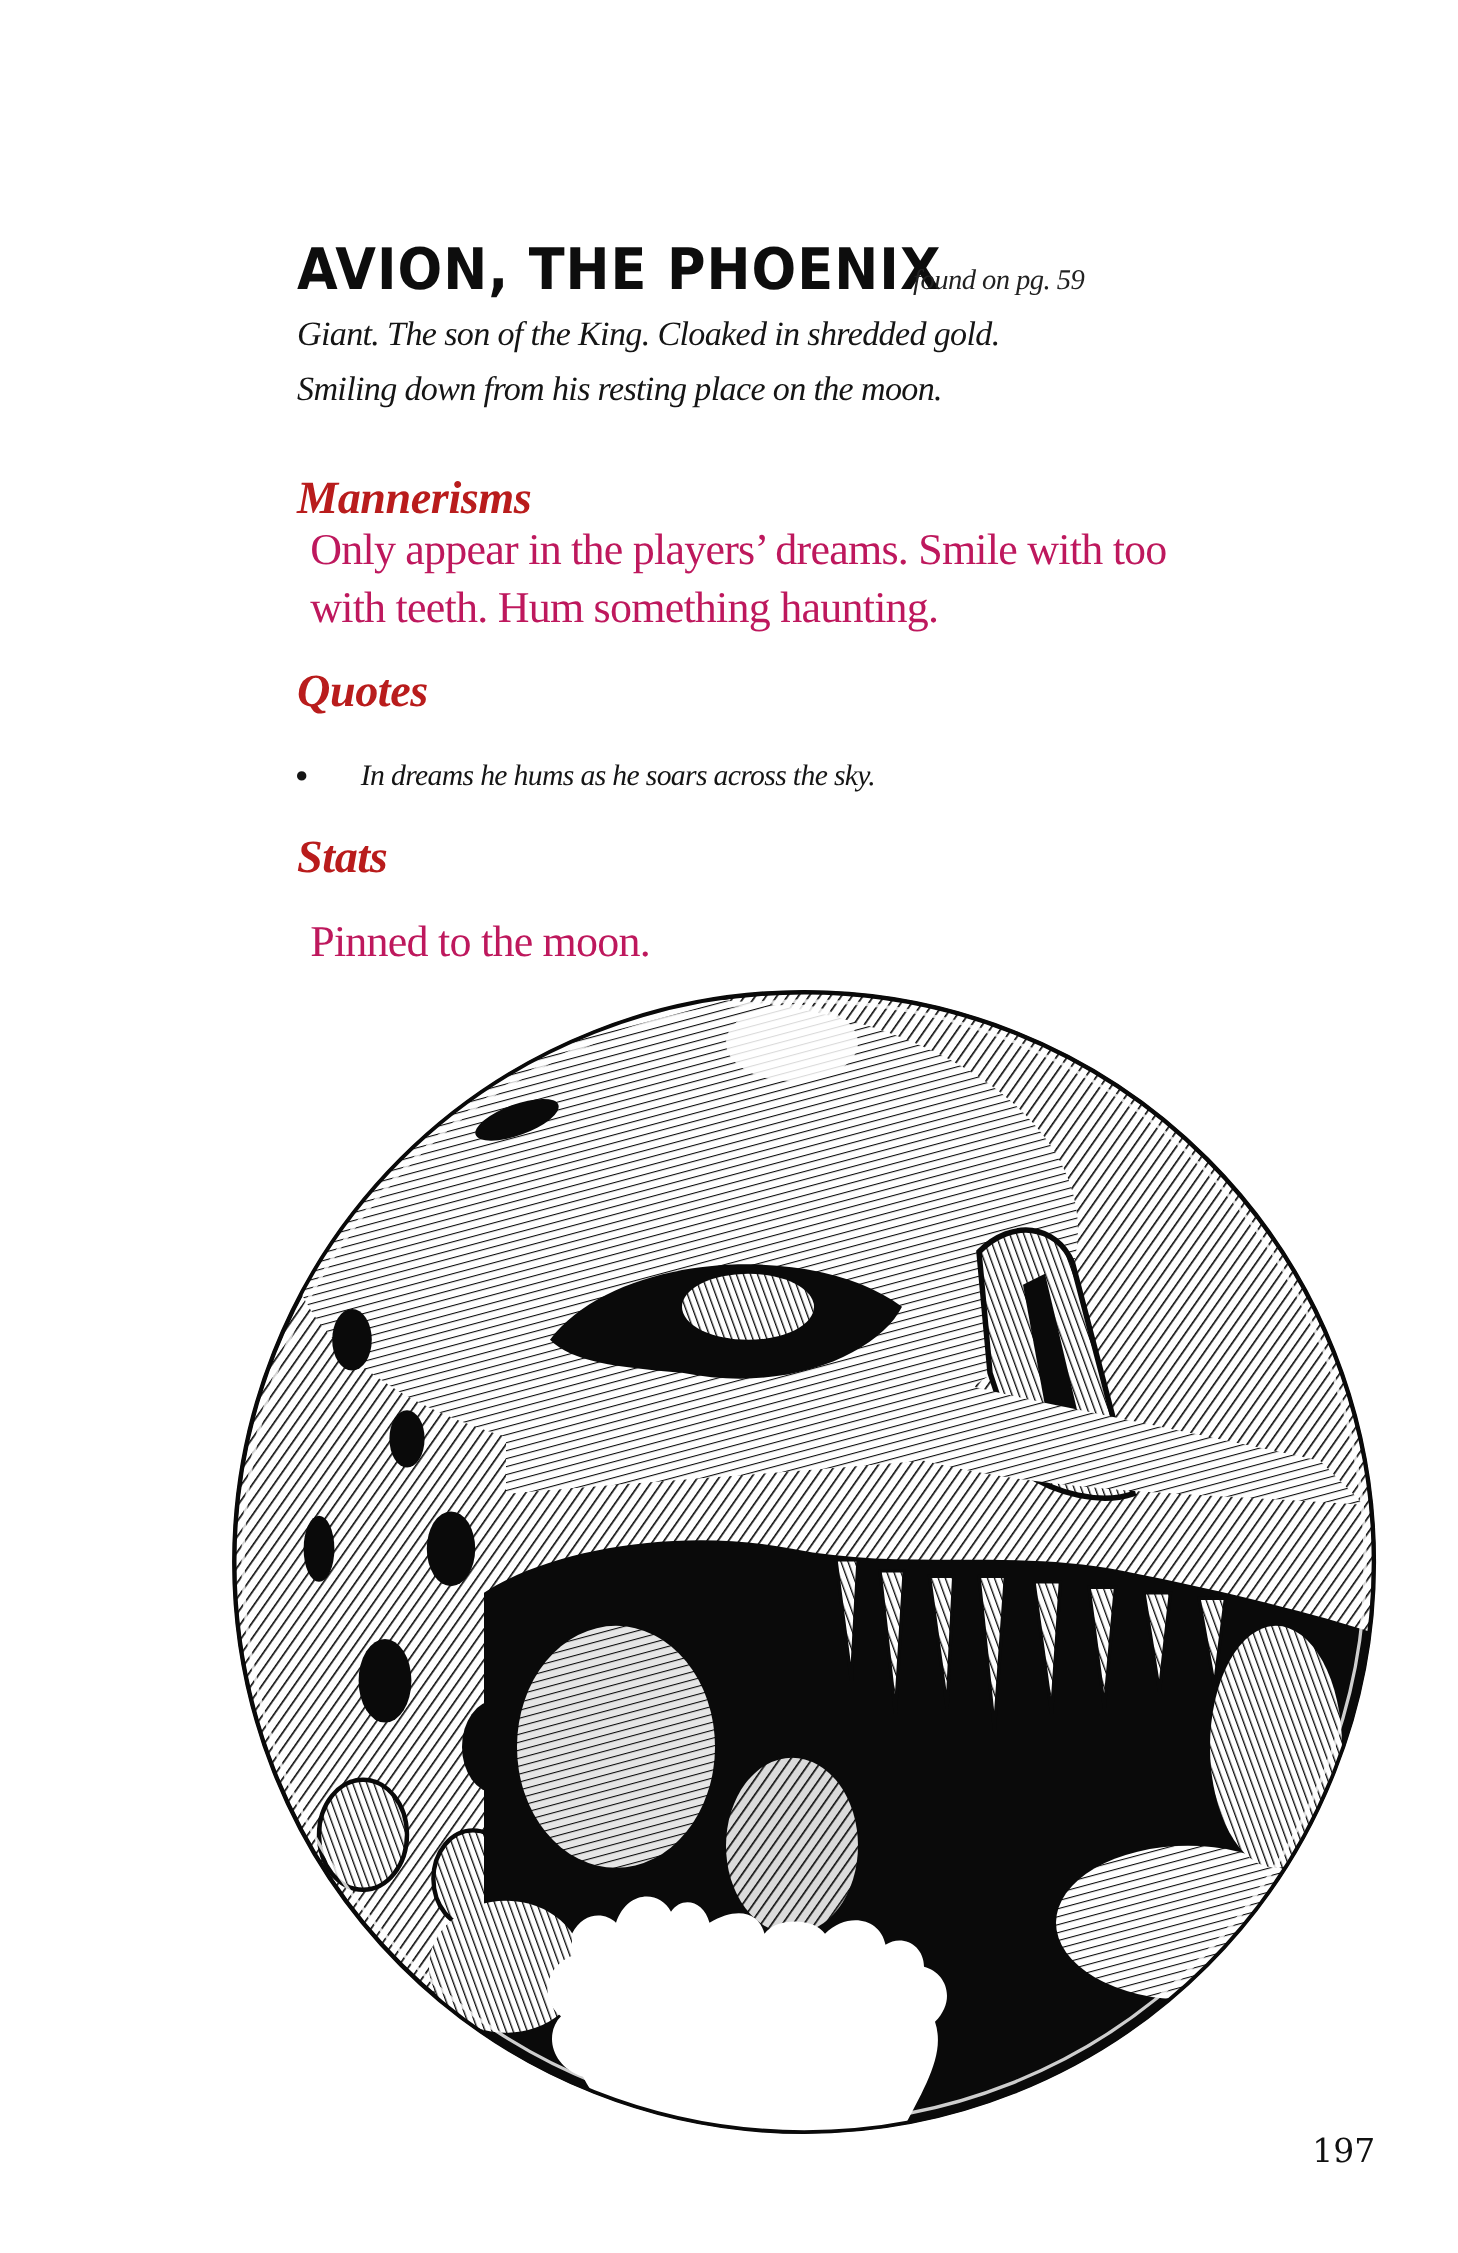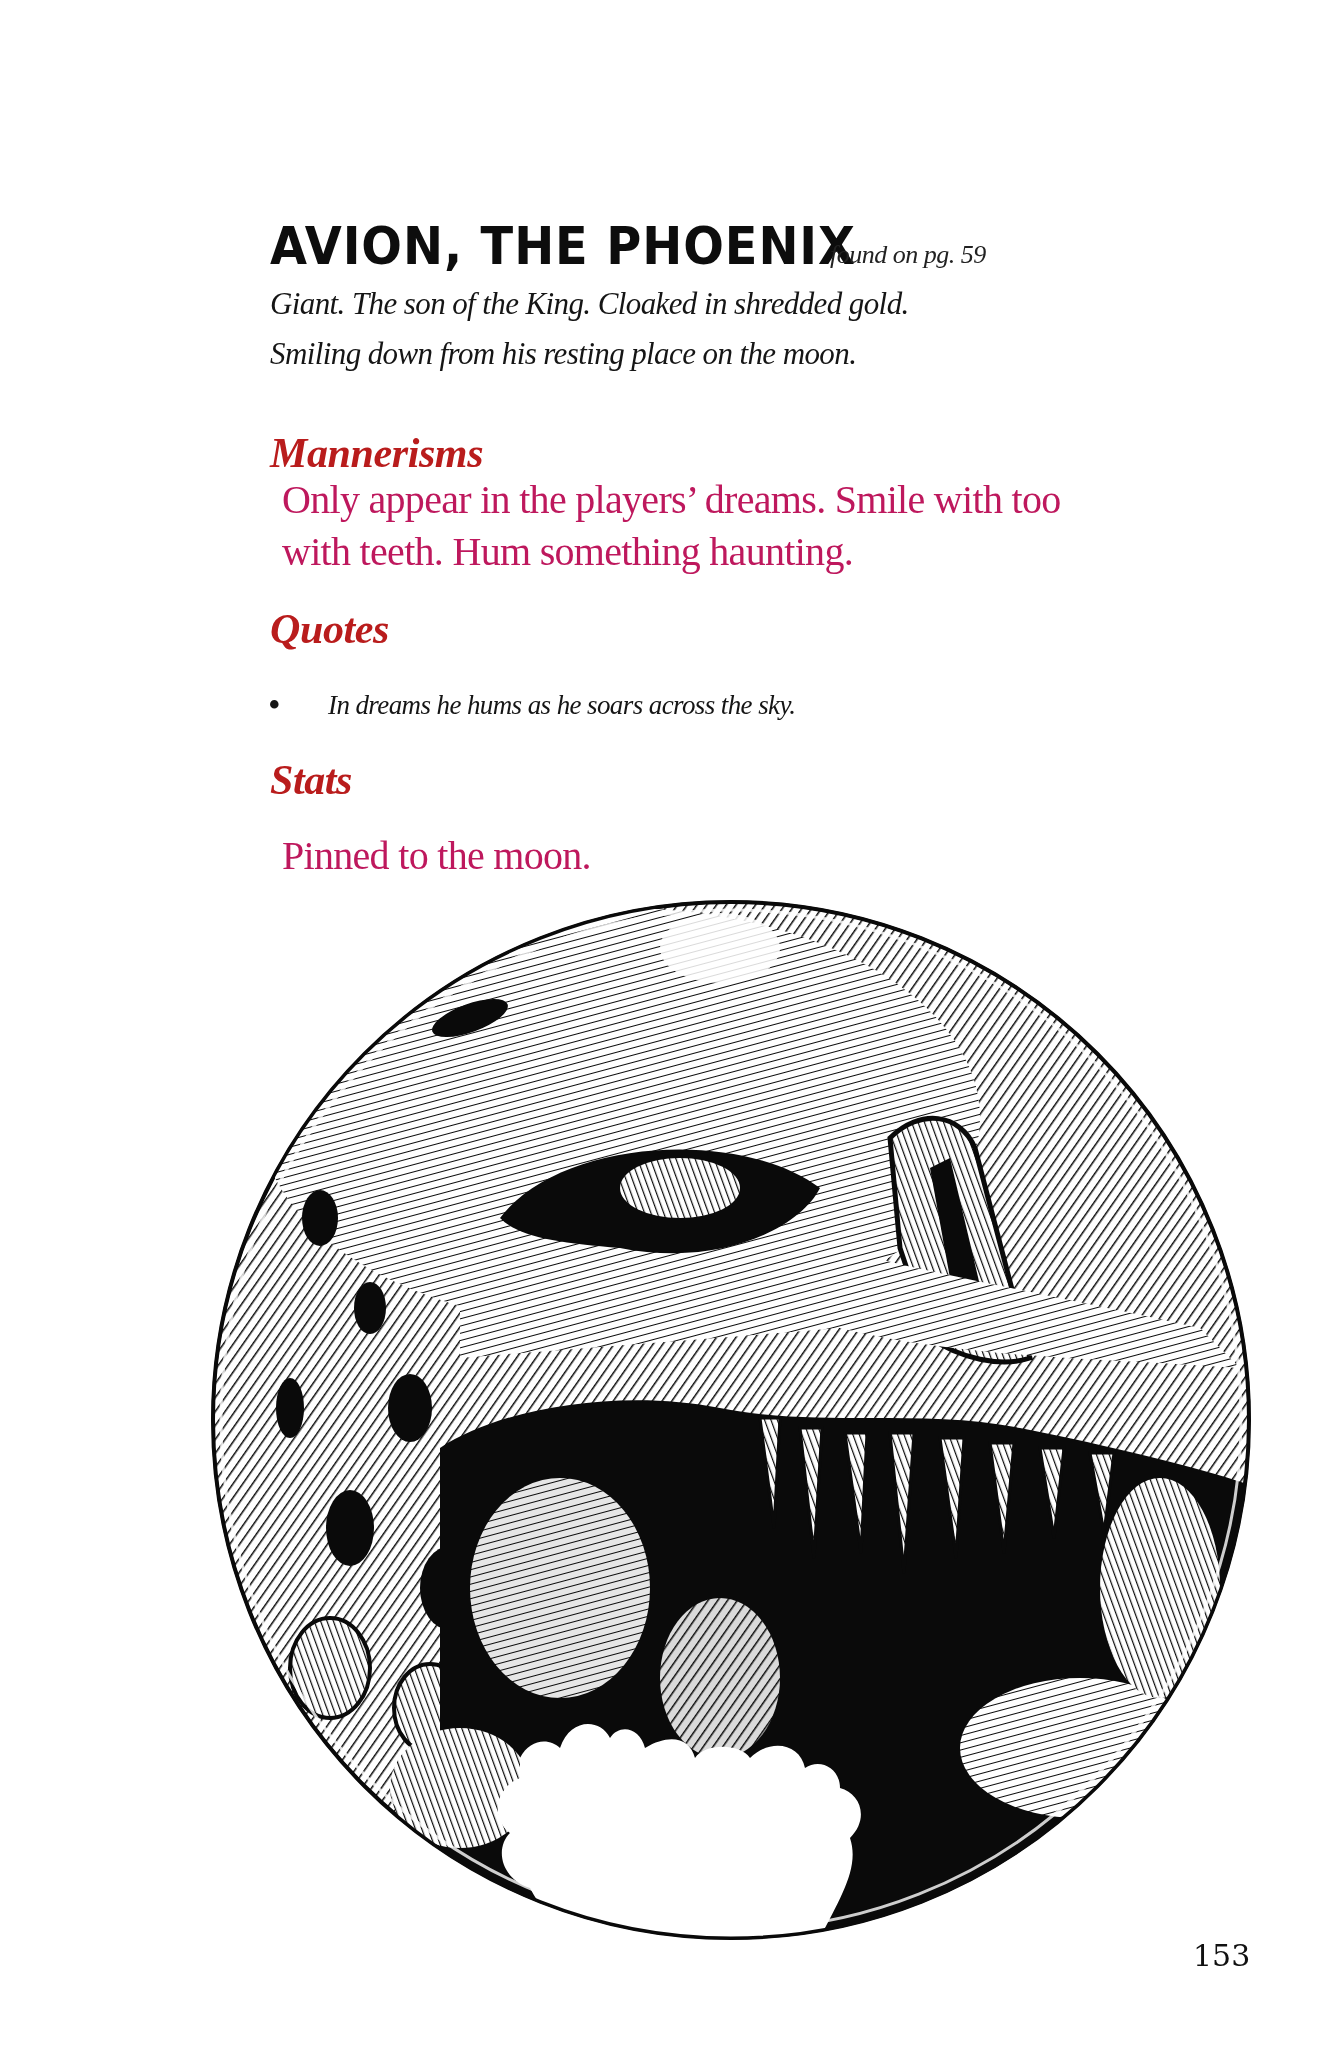--- a/index.html
+++ b/index.html
@@ -184,13 +184,13 @@
              C470 845 490 850 495 870 C505 855 540 855 550 870 C570 850 600 855 605 880
              C620 870 640 880 640 900 C660 905 670 930 650 950 C660 980 640 1010 620 1050
              L560 1064 L360 1064 C360 1040 340 1020 330 1000 C300 990 295 960 310 945
              C290 930 295 900 320 890 Z" fill="#ffffff"></path>
   </g>
 
   <circle cx="531" cy="532" r="510" fill="none" stroke="#ffffff" stroke-width="3" opacity="0.8"></circle>
   <circle cx="531" cy="532" r="518" fill="none" stroke="#0a0a0a" stroke-width="3"></circle>
 </svg>
 
-<div class="abs page-number">153</div>
+<div class="abs page-number">197</div>
 
 </body></html>

